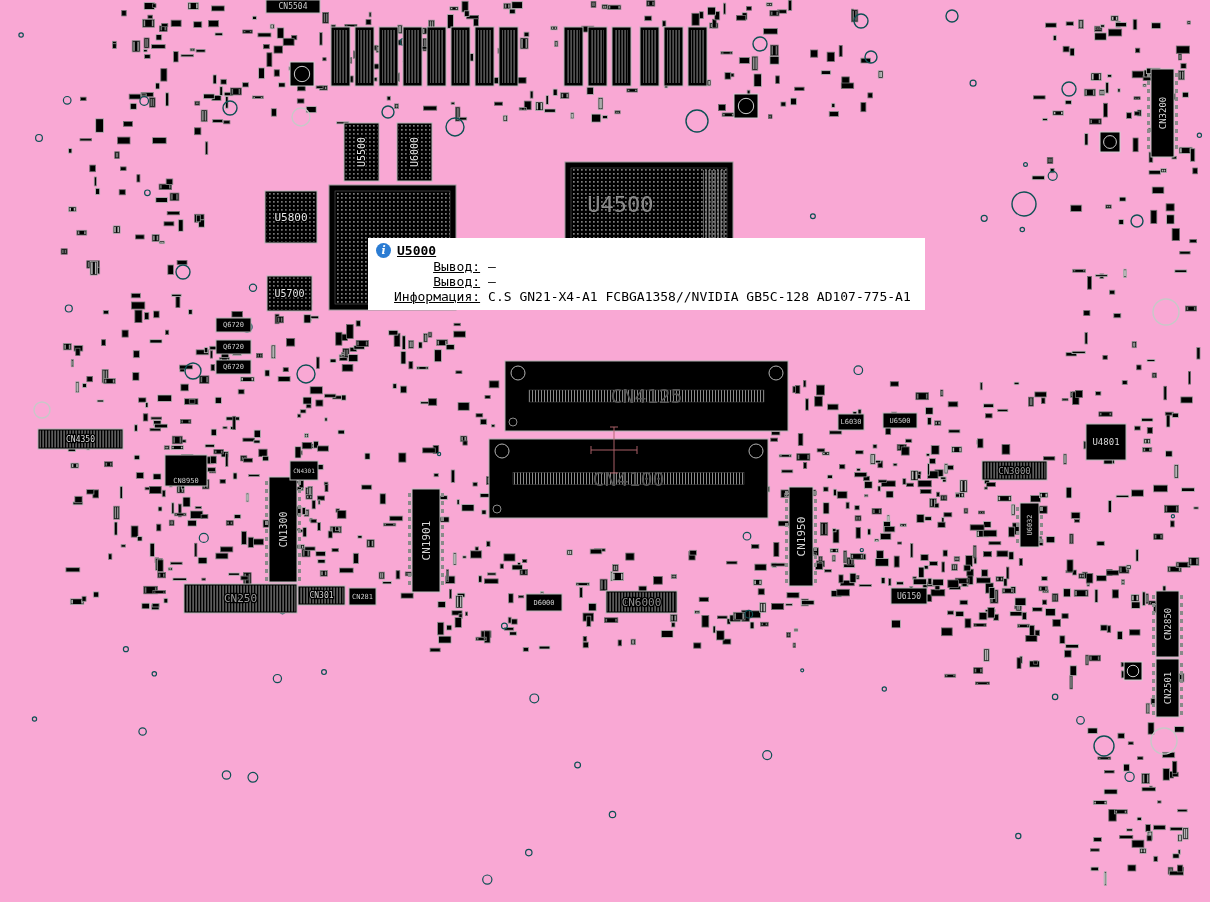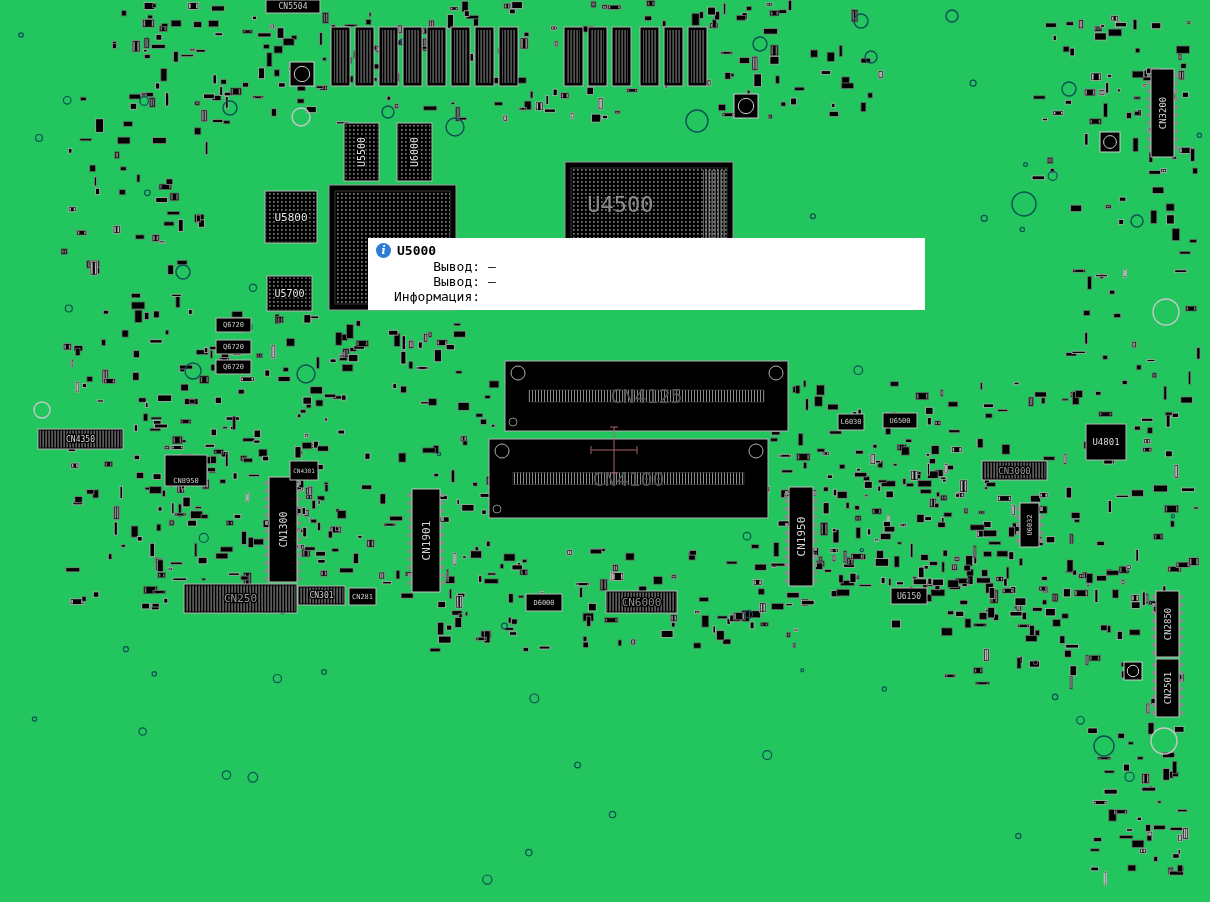--- a/index.html
+++ b/index.html
@@ -1,29 +1,29 @@
 <!DOCTYPE html>
 <html><head>
 <meta charset="utf-8">
 <title>Boardview</title>
 <style>
   html,body{margin:0;padding:0;background:#000;}
-  #stage{position:relative;width:1210px;height:902px;background:#22c55e;overflow:hidden;
+  #stage{position:relative;width:1210px;height:902px;background:#f9a8d4;overflow:hidden;
          font-family:"DejaVu Sans",sans-serif;cursor:crosshair;}
   #board-svg{position:absolute;left:0;top:0;}
   .tt{position:absolute;left:368px;top:238px;width:557px;box-sizing:border-box;
       background:#ffffff;color:#000;padding:4px 10px 6px 8px;
       font-family:"DejaVu Sans Mono",monospace;font-size:13px;line-height:15px;white-space:nowrap;}
   .tt-head{display:flex;align-items:center;gap:6px;height:16px;margin-bottom:1px;}
   .tt-icon{flex:0 0 auto;width:15px;height:15px;border-radius:50%;background:#2b7cd3;color:#fff;
            font-family:"DejaVu Serif",serif;font-style:italic;font-weight:bold;font-size:11px;
            display:flex;align-items:center;justify-content:center;}
-  .tt-title{font-weight:bold;}
+  .tt-title{font-weight:bold;text-decoration:underline;}
   .tt-grid{display:grid;grid-template-columns:max-content max-content;column-gap:8px;margin-left:18px;}
-  .tt-l{text-align:right;white-space:pre;}
+  .tt-l{text-align:right;white-space:pre;text-decoration:underline;}
   .tt-v{white-space:pre;}
 </style>
 </head>
 <body>
 
 <div id="stage">
   <svg id="board-svg" width="1210" height="902" viewBox="0 0 1210 902">
     <defs>
       <pattern id="pins" width="4" height="4" patternUnits="userSpaceOnUse">
         <rect x="1" y="1" width="1.7" height="1.7" fill="#8d8d8d"></rect>
@@ -2177,15 +2177,16 @@
     <div class="tt-head">
       <span class="tt-icon">i</span>
       <span class="tt-title">U5000</span>
     </div>
     <div class="tt-grid">
       <span class="tt-l">Вывод:</span>
       <span class="tt-v">–</span>
       <span class="tt-l">Вывод:</span>
       <span class="tt-v">–</span>
       <span class="tt-l">Информация:</span>
+      <span class="tt-v">C.S GN21-X4-A1 FCBGA1358//NVIDIA GB5C-128 AD107-775-A1</span>
     </div>
   </div>
 </div>
 
 </body></html>

